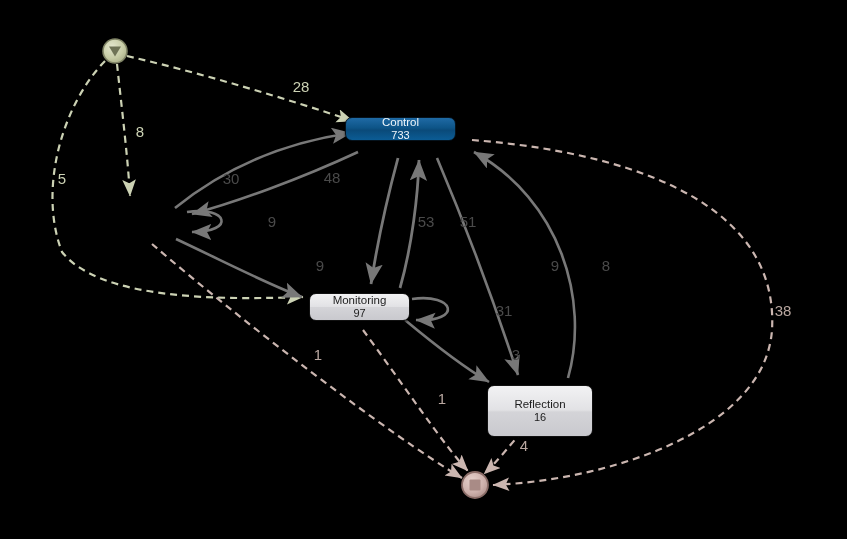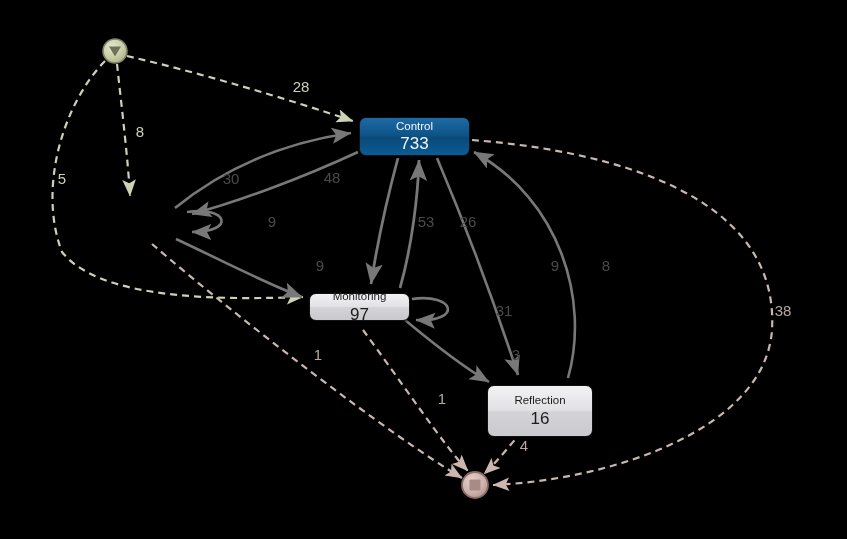--- a/index.html
+++ b/index.html
@@ -19,21 +19,21 @@
     border:1.5px solid #111;
     display:flex;
     flex-direction:column;
     align-items:center;
     justify-content:center;
     text-align:center;
     line-height:1.25;
     box-shadow:0 1px 2px rgba(0,0,0,.8);
   }
   .node-box .nm{font-size:11.5px;}
-  .node-box .ct{font-size:17px;}
+  .node-box .ct{font-size:11px;}
 
   .node-plain{
     background:linear-gradient(to bottom,#f2f2f3 0%,#e2e2e5 48%,#d4d4d8 52%,#c9c9ce 100%);
     color:#1c1c1c;
   }
   .node-hot{
     background:linear-gradient(to bottom,#1f6aa5 0%,#0d5487 45%,#0a4a79 55%,#0b5c95 100%);
     color:#f2f7fb;
     border:1.5px solid #05121c;
   }
@@ -123,21 +123,21 @@
       <path d="M109,46.5 L121,46.5 L115,56.5 z" fill="#6f7356"></path>
     </g>
 
     <g>
       <circle cx="475" cy="485" r="13" fill="url(#g-end)" stroke="#8a6c67" stroke-width="1.8"></circle>
       <rect x="469.5" y="479.5" width="11" height="11" rx="1" fill="#a98b86"></rect>
     </g>
   </svg>
 
 
-  <div class="node-box node-hot" style="left:359px;top:117px;width:111px;height:39px;">
+  <div class="node-box node-hot" style="left:345px;top:117px;width:111px;height:24px;">
     <div class="nm">Control</div>
     <div class="ct">733</div>
   </div>
 
   <div class="node-box node-plain" style="left:309px;top:293px;width:101px;height:28px;">
     <div class="nm">Monitoring</div>
     <div class="ct">97</div>
   </div>
 
   <div class="node-box node-plain" style="left:487px;top:385px;width:106px;height:52px;">
@@ -148,21 +148,21 @@
   <div class="edge-label lab-green" style="left:301px;top:86px;">28</div>
   <div class="edge-label lab-green" style="left:140px;top:131px;">8</div>
   <div class="edge-label lab-green" style="left:62px;top:178px;">5</div>
 
   <div class="edge-label lab-gray" style="left:197px;top:178px;">30</div>
   <div class="edge-label lab-gray" style="left:298px;top:177px;">48</div>
   <div class="edge-label lab-gray" style="left:238px;top:221px;">9</div>
   <div class="edge-label lab-gray" style="left:286px;top:265px;">9</div>
 
   <div class="edge-label lab-gray" style="left:392px;top:221px;">53</div>
-  <div class="edge-label lab-gray" style="left:434px;top:221px;">26</div>
+  <div class="edge-label lab-gray" style="left:434px;top:221px;">51</div>
   <div class="edge-label lab-gray" style="left:470px;top:310px;">31</div>
 
   <div class="edge-label lab-gray" style="left:521px;top:265px;">9</div>
   <div class="edge-label lab-gray" style="left:572px;top:265px;">8</div>
   <div class="edge-label lab-gray" style="left:482px;top:354px;">3</div>
 
   <div class="edge-label lab-rose" style="left:783px;top:310px;">38</div>
   <div class="edge-label lab-rose" style="left:318px;top:354px;">1</div>
   <div class="edge-label lab-rose" style="left:442px;top:398px;">1</div>
   <div class="edge-label lab-rose" style="left:524px;top:445px;">4</div>

